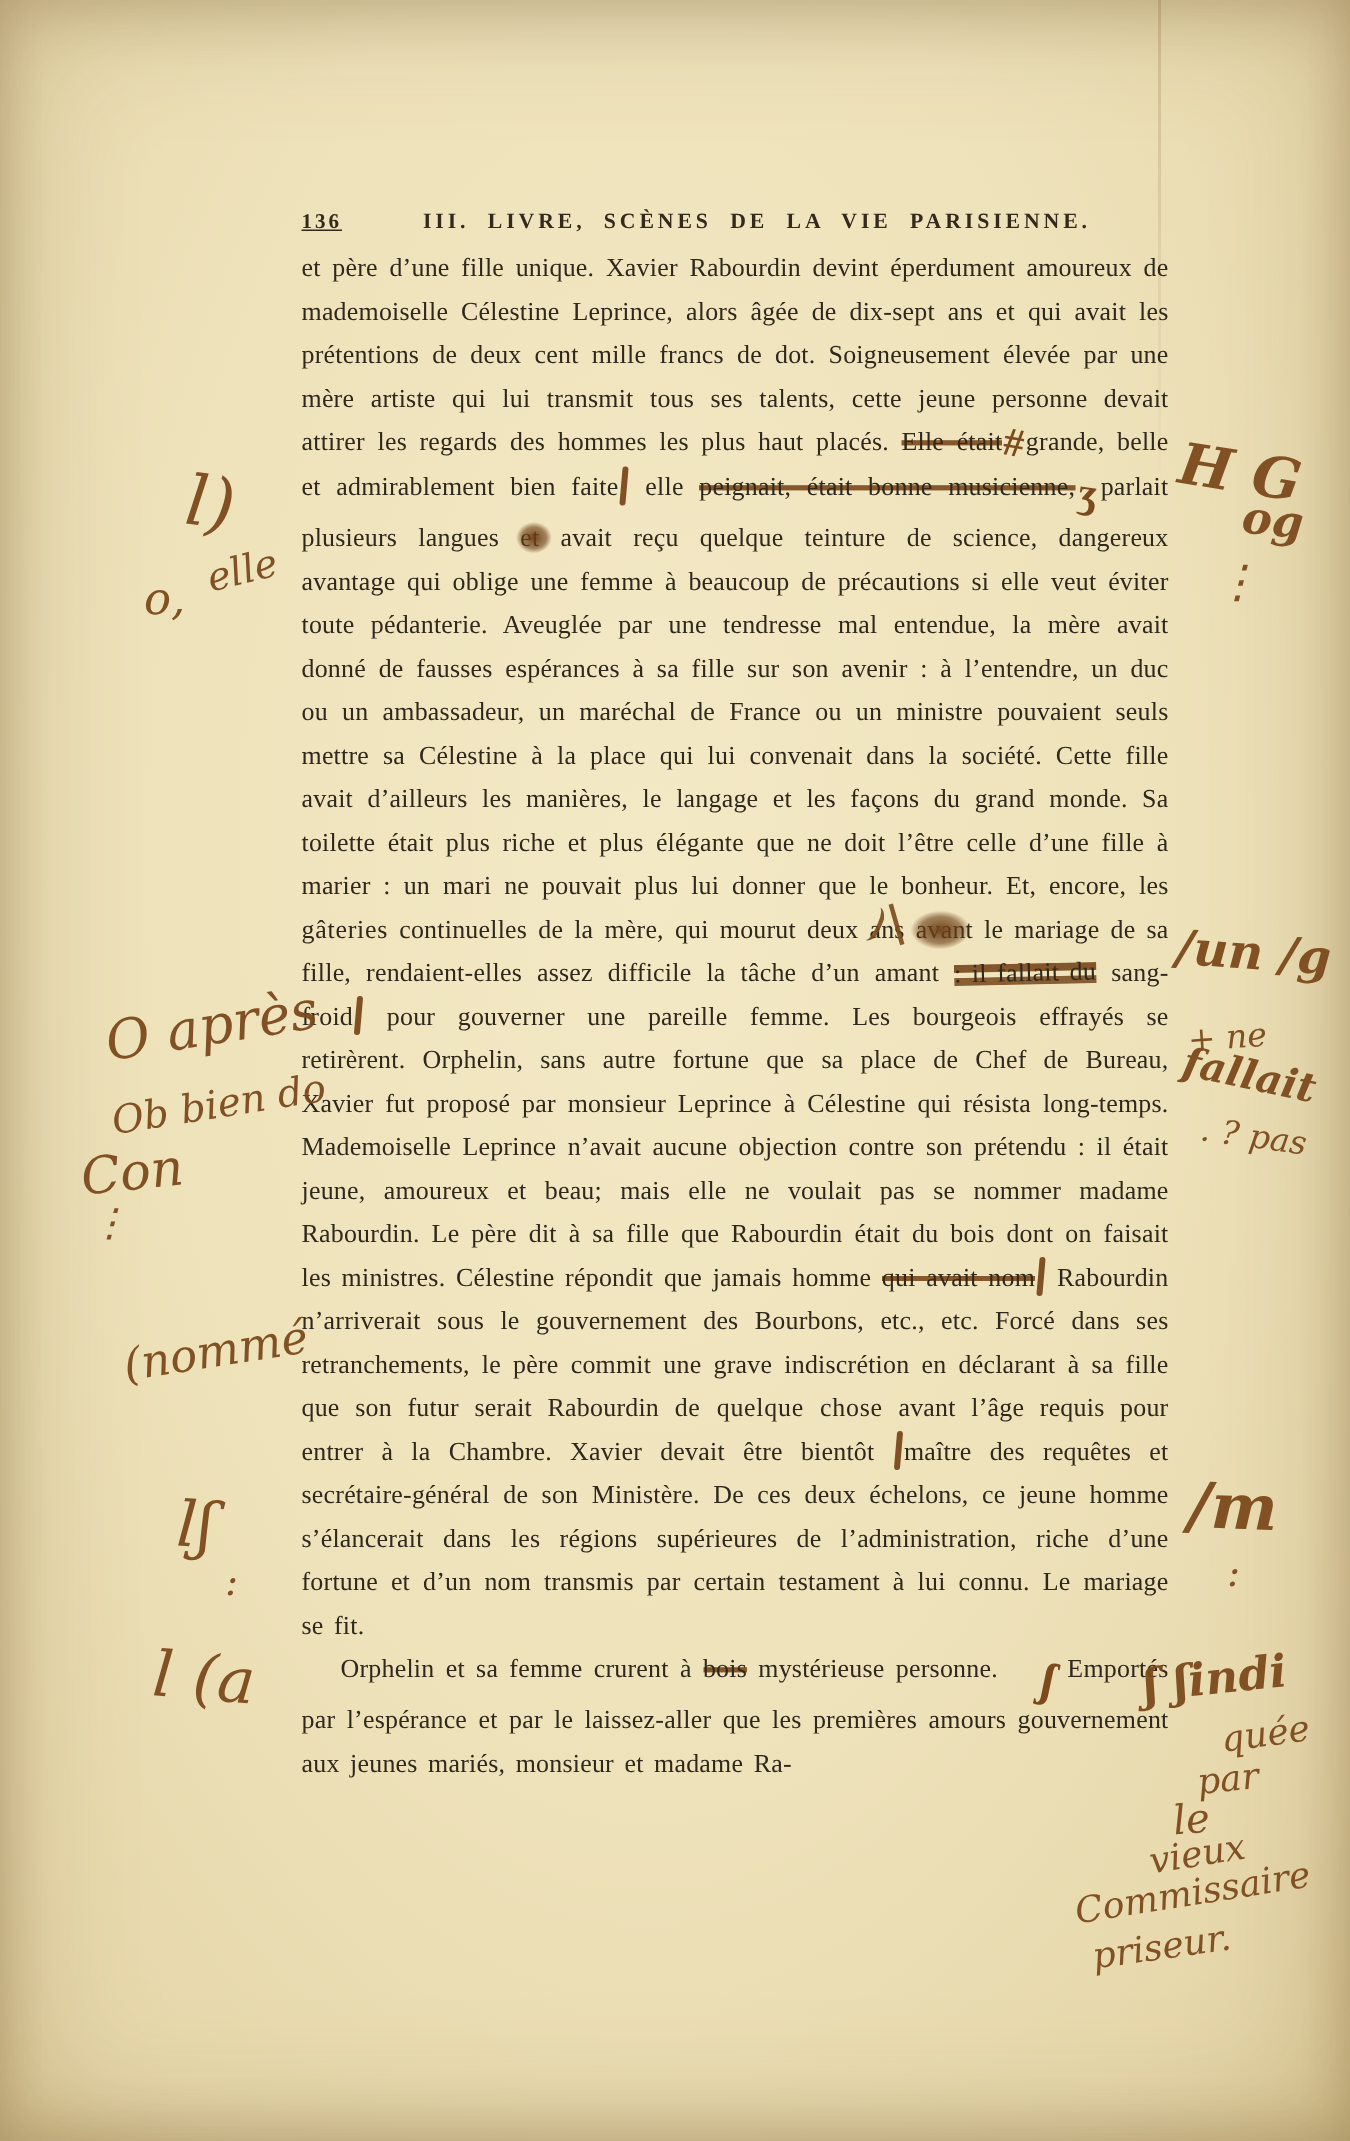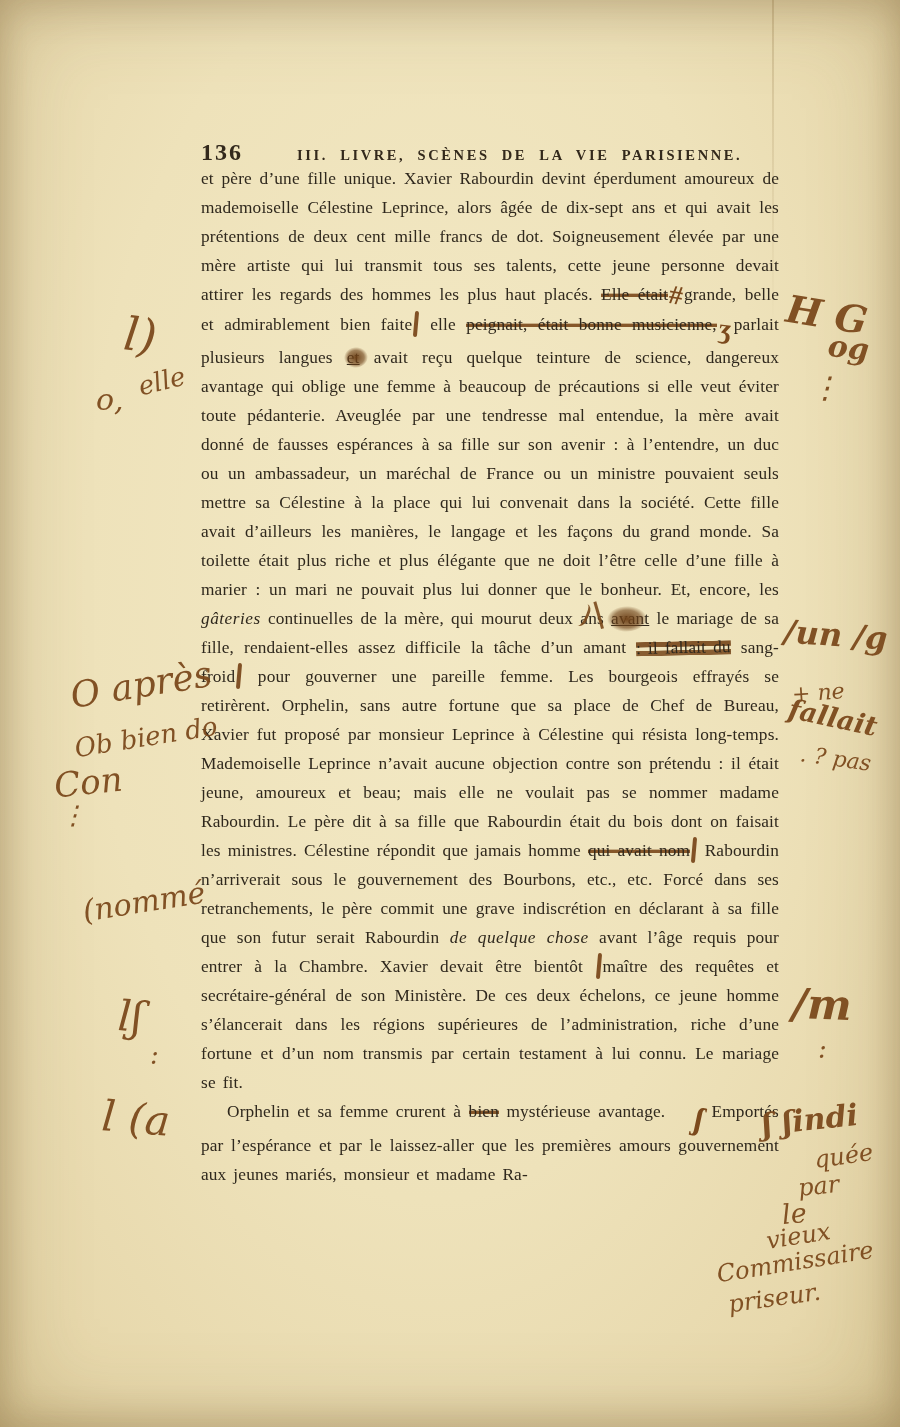--- a/index.html
+++ b/index.html
@@ -10,51 +10,51 @@
   }
   .page{
     position:absolute;inset:0;
     background:radial-gradient(ellipse at 48% 40%, #f3e9c5 0%, #eee2ba 52%, #e7d8ac 82%, #ddcc9b 100%);
     box-shadow:inset 0 0 90px rgba(120,90,40,.28), inset 0 12px 34px rgba(100,70,30,.16), inset 0 -14px 30px rgba(100,70,30,.14);
   }
   .crease{position:absolute;left:772px;top:0;width:2px;height:330px;
     background:linear-gradient(to bottom, rgba(130,100,50,.25), rgba(130,100,50,0));}
   
   .running-head{position:absolute;top:139px;left:201px;width:578px;color:#33291c;white-space:nowrap;}
-  .pagenum{font-size:24px;font-weight:bold;letter-spacing:2px;}
+  .pagenum{font-size:14px;font-weight:bold;letter-spacing:2px;text-decoration:underline;}
   .runtitle{margin-left:54px;font-size:14.5px;font-weight:bold;letter-spacing:2.6px;word-spacing:6px;}
   
   .textblock{
     position:absolute;left:201px;top:164px;width:578px;
     font-size:17.3px;line-height:29px;text-align:justify;
     color:#2f281d;word-spacing:2.5px;letter-spacing:.15px;
   }
   .para{margin:0;}
   .p2{text-indent:26px;}
-  .it{font-style:italic;letter-spacing:.5px;}
+  .it{letter-spacing:.5px;}
   
   .hw-strike{
     background-image:linear-gradient(to bottom, transparent 44%, rgba(125,75,29,.92) 46%, rgba(125,75,29,.92) 62%, transparent 64%);
     border-radius:2px;
   }
   .hw-strike.heavy{
     display:inline-block;transform:rotate(-1.2deg);
     background-image:
       linear-gradient(to bottom, transparent 28%, rgba(118,70,26,.9) 30%, rgba(118,70,26,.9) 46%, transparent 48%),
       linear-gradient(to bottom, transparent 58%, rgba(118,70,26,.85) 60%, rgba(118,70,26,.85) 76%, transparent 78%);
   }
   .hw-caret{display:inline-block;width:3.5px;height:26px;background:rgba(122,73,28,.95);
     border-radius:2px;transform:rotate(5deg);vertical-align:-7px;margin:0 2px;}
   .hw-hash::before{content:"#";color:#7c4a1d;font-weight:bold;font-size:27px;
     display:inline-block;transform:rotate(10deg);vertical-align:-4px;margin:0 1px;}
   .hw-loop::before{content:"\0292";color:#7c4a1d;font-weight:bold;font-size:28px;
     display:inline-block;transform:rotate(8deg);vertical-align:-8px;margin:0 2px;}
   .hw-hook::before{content:"\0283";color:#7c4a1d;font-weight:bold;font-size:32px;
     display:inline-block;transform:rotate(12deg);vertical-align:-10px;margin-left:3px;}
-  .hw-blot{position:relative;text-decoration:underline;}
+  .hw-blot{position:relative;}
   .hw-blot::after{content:"";position:absolute;left:-4px;top:-3px;width:40px;height:26px;
     background:radial-gradient(closest-side, rgba(108,63,22,.95), rgba(108,63,22,.6) 68%, transparent);
     border-radius:55% 45% 60% 40%;}
   .hw-blot.small::after{left:-3px;top:-1px;width:24px;height:21px;}
   .hw-scrib{position:relative;}
   .hw-scrib::before{content:"";position:absolute;left:52%;top:-7px;width:13px;height:24px;
     border-right:3px solid rgba(122,73,28,.9);border-radius:40%;transform:rotate(24deg);}
   .hw-scrib::after{content:"";position:absolute;right:-5px;top:-9px;width:9px;height:28px;
     border-left:3px solid rgba(122,73,28,.9);transform:rotate(-16deg);}
   
@@ -66,21 +66,21 @@
 
 <div class="page">
   <div class="crease"></div>
 
   <header class="running-head">
     <span class="pagenum">136</span><span class="runtitle">III. LIVRE, SCÈNES DE LA VIE PARISIENNE.</span>
   </header>
 
   <main class="textblock">
     <p class="para p1"><span>et père d’une fille unique. Xavier Rabourdin devint éperdument amoureux de mademoiselle Célestine Leprince, alors âgée de dix-sept ans et qui avait les prétentions de deux cent mille francs de dot. Soigneusement élevée par une mère artiste qui lui transmit tous ses talents, cette jeune personne devait attirer les regards des hommes les plus haut placés. </span><span class="hw-strike">Elle était</span><span class="hw-hash"></span><span>grande, belle et admirablement bien faite</span><span class="hw-caret"></span><span> elle </span><span class="hw-strike">peignait, était bonne musicienne,</span><span class="hw-loop"></span><span>parlait plusieurs langues </span><span class="hw-blot small">et</span><span> avait reçu quelque teinture de science, dangereux avantage qui oblige une femme à beaucoup de précautions si elle veut éviter toute pédanterie. Aveuglée par une tendresse mal entendue, la mère avait donné de fausses espérances à sa fille sur son avenir : à l’entendre, un duc ou un ambassadeur, un maréchal de France ou un ministre pouvaient seuls mettre sa Célestine à la place qui lui convenait dans la société. Cette fille avait d’ailleurs les manières, le langage et les façons du grand monde. Sa toilette était plus riche et plus élégante que ne doit l’être celle d’une fille à marier : un mari ne pouvait plus lui donner que le bonheur. Et, encore, les </span><span class="it">gâteries</span><span> continuelles de la mère, qui mourut </span><span class="hw-scrib">deux ans</span><span> </span><span class="hw-blot">avant</span><span> le mariage de sa fille, rendaient-elles assez difficile la tâche d’un amant </span><span class="hw-strike heavy">: il fallait du</span><span> sang-froid</span><span class="hw-caret"></span><span> pour gouverner une pareille femme. Les bourgeois effrayés se retirèrent. Orphelin, sans autre fortune que sa place de Chef de Bureau, Xavier fut proposé par monsieur Leprince à Célestine qui résista long-temps. Mademoiselle Leprince n’avait aucune objection contre son prétendu : il était jeune, amoureux et beau; mais elle ne voulait pas se nommer madame Rabourdin. Le père dit à sa fille que Rabourdin était du bois dont on faisait les ministres. Célestine répondit que jamais homme </span><span class="hw-strike">qui avait nom</span><span class="hw-caret"></span><span> Rabourdin n’arriverait sous le gouvernement des Bourbons, etc., etc. Forcé dans ses retranchements, le père commit une grave indiscrétion en déclarant à sa fille que son futur serait Rabourdin </span><span class="it">de quelque chose</span><span> avant l’âge requis pour entrer à la Chambre. Xavier devait être bientôt </span><span class="hw-caret"></span><span>maître des requêtes et secrétaire-général de son Ministère. De ces deux échelons, ce jeune homme s’élancerait dans les régions supérieures de l’administration, riche d’une fortune et d’un nom transmis par certain testament à lui connu. Le mariage se fit.</span></p>
-    <p class="para p2"><span>Orphelin et sa femme crurent à </span><span class="hw-strike">bien</span><span> mystérieuse avantage.</span><span class="hw-hook"></span><span> Emportés par l’espérance et par le laissez-aller que les premières amours gouvernement aux jeunes mariés, monsieur et madame Ra-</span></p>
+    <p class="para p2"><span>Orphelin et sa femme crurent à </span><span class="hw-strike">bois</span><span> mystérieuse personne.</span><span class="hw-hook"></span><span> Emportés par l’espérance et par le laissez-aller que les premières amours gouvernement aux jeunes mariés, monsieur et madame Ra-</span></p>
   </main>
 
   <span class="ann" style="left:124px;top:308px;font-size:46px;transform:rotate(7deg);">l)</span>
   <span class="ann" style="left:96px;top:382px;font-size:30px;">o,</span>
   <span class="ann" style="left:138px;top:366px;font-size:26px;transform:rotate(-14deg);">elle</span>
 
   <span class="ann" style="left:786px;top:292px;font-size:38px;transform:rotate(9deg);font-weight:bold;">H G</span>
   <span class="ann" style="left:828px;top:330px;font-size:30px;transform:rotate(6deg);font-weight:bold;">og</span>
   <span class="ann" style="left:810px;top:370px;font-size:30px;">⋮</span>
 

